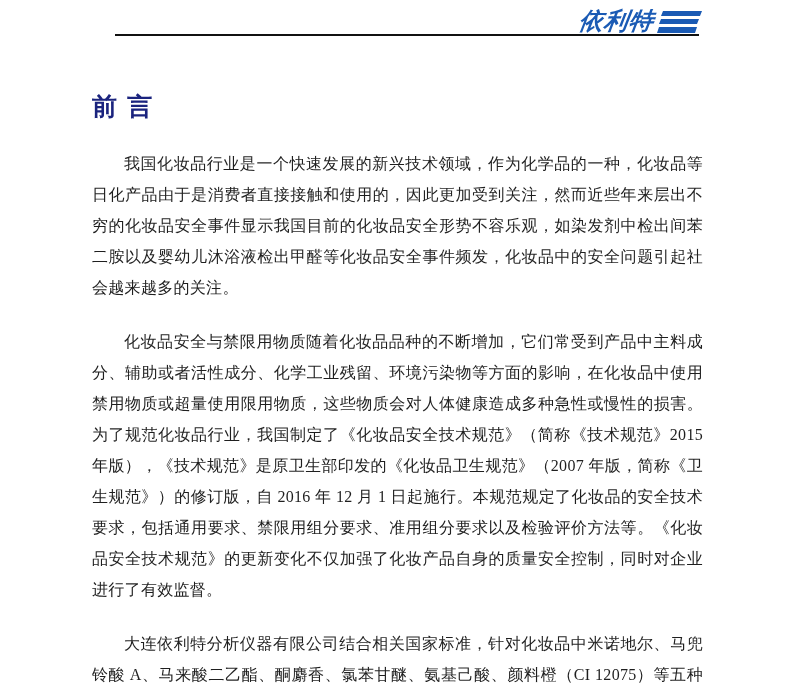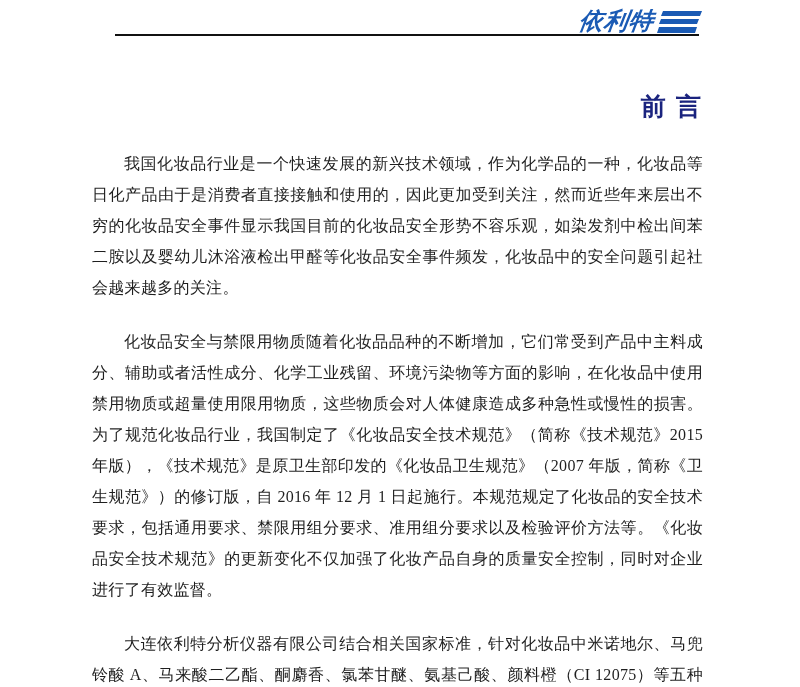--- a/index.html
+++ b/index.html
@@ -51,21 +51,21 @@
 
   
   .content {
     position: absolute;
     top: 90px;
     left: 92px;
     width: 611px;
   }
 
   .doc-title {
-    text-align: right;
+    text-align: left;
     font-size: 25px;
     line-height: 33px;
     font-weight: bold;
     letter-spacing: 2px;
     color: var(--title-navy, #1a237e);
     margin-bottom: 25px;
   }
 
   .doc-paragraph {
     font-size: 16px;

